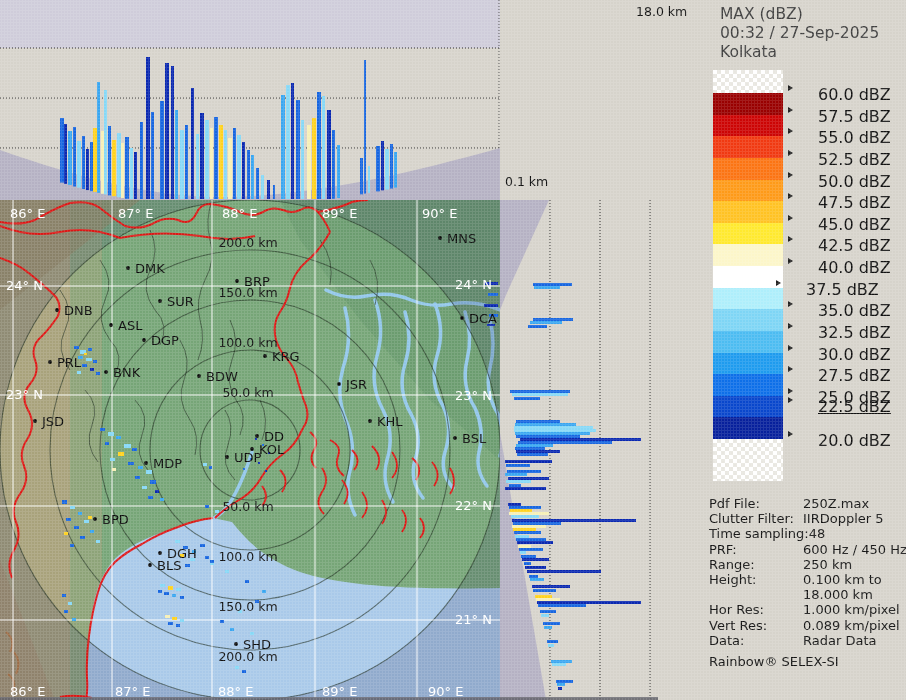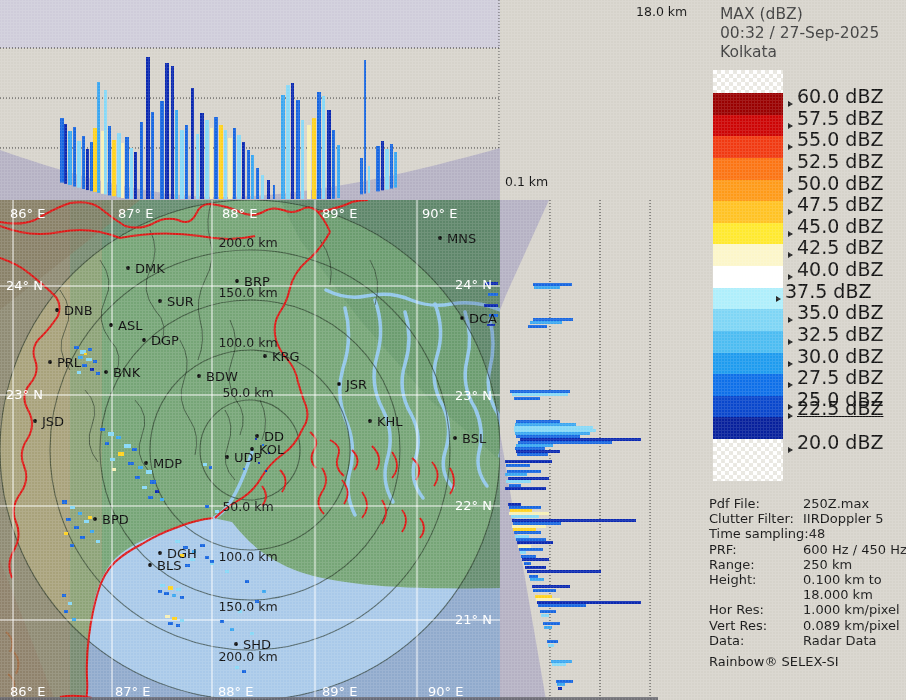--- a/index.html
+++ b/index.html
@@ -11,21 +11,21 @@
   #top-band{left:0;top:0;width:500px;height:48px;background:#cfccda;}
   #top-panel-svg{left:0;top:0;}
   #side-panel-svg{left:500px;top:200px;}
   #map-svg{left:0;top:200px;}
   #label-18km{left:636px;top:4px;font-size:12.5px;color:#111;}
   #label-01km{left:505px;top:174px;font-size:12.5px;color:#111;}
   #legend-title{left:720px;top:5px;width:206px;font-size:15.5px;line-height:19px;color:#404040;}
   #colorbar{left:713px;top:70px;width:70px;}
   .swatch{width:70px;}
   .checker{background-image:conic-gradient(#e9e7e1 25%, #ffffff 0 50%, #e9e7e1 0 75%, #ffffff 0);background-size:8px 8px;}
-  .lg-label{position:absolute;font-size:19px;color:#111;white-space:nowrap;display:flex;align-items:flex-end;}
+  .lg-label{position:absolute;font-size:16px;color:#111;white-space:nowrap;display:flex;align-items:flex-start;gap:21px;}
   .tri{display:inline-block;width:0;height:0;border-left:5px solid #222;border-top:3.5px solid transparent;border-bottom:3.5px solid transparent;margin-right:4px;}
   #meta{left:709px;top:496px;width:195px;font-size:13px;color:#141414;}
   .meta-row{display:flex;height:15.2px;line-height:15.2px;white-space:nowrap;}
   .meta-label{width:94px;flex:0 0 94px;}
   #meta-footer{margin-top:6px;height:16px;line-height:16px;}
   #bottom-strip{left:0;top:697px;width:658px;height:3px;background:#62626a;opacity:.85;}
   svg text{font-family:"DejaVu Sans",sans-serif;}
 </style>
 </head>
 <body>

